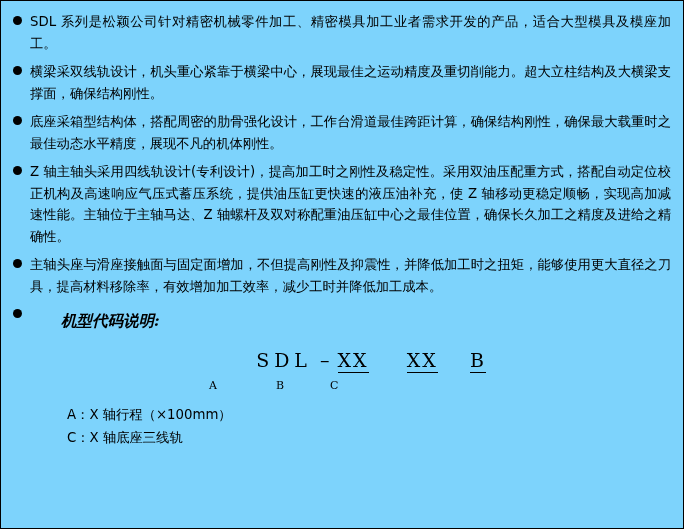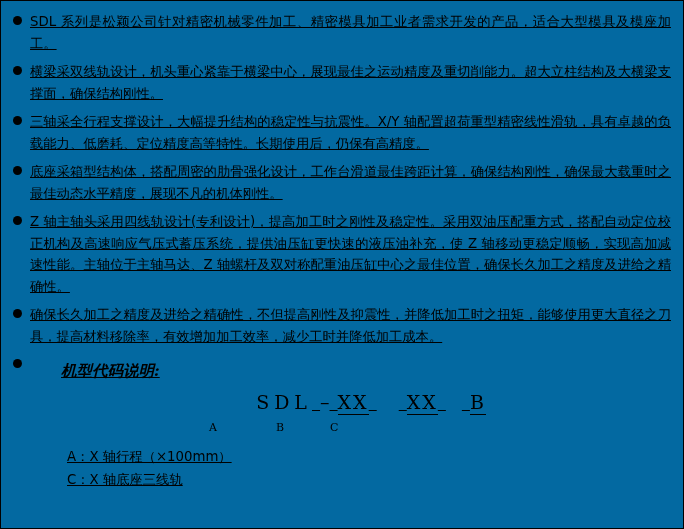--- a/index.html
+++ b/index.html
@@ -13,23 +13,22 @@
     font-family: "DejaVu Sans", "Liberation Sans", sans-serif;
     color: #000000;
     overflow: hidden;
   }
   .page {
     position: relative;
     width: 684px;
     height: 529px;
     box-sizing: border-box;
     border: 1px solid #000000;
-    background: #0369a1;
+    background: #7dd3fc;
     padding: 10px 12px 9px 12px;
-    text-decoration: underline;
   }
   .bullet-list {
     margin: 0;
     padding: 0;
     list-style: none;
   }
   .bullet-item {
     position: relative;
     padding-left: 17px;
     margin-bottom: 7px;
@@ -49,21 +48,21 @@
   }
   .code-section {
     margin-top: 14px;
     padding-left: 48px;
   }
   .code-title {
     font-family: "DejaVu Serif", "Liberation Serif", serif;
     font-style: italic;
     font-weight: bold;
     font-size: 15.5px;
-    margin-bottom: 9px;
+    margin-bottom: 17px;
   }
   .code-formula {
     position: relative;
     font-family: "DejaVu Serif", "Liberation Serif", serif;
     font-size: 19px;
     letter-spacing: 2px;
     padding-left: 10px;
     height: 30px;
     text-align: center;
   }
@@ -121,33 +120,29 @@
     <li class="bullet-item">
       <span class="bullet-dot"></span>
       <span>SDL 系列是松颖公司针对精密机械零件加工、精密模具加工业者需求开发的产品，适合大型模具及模座加工。</span>
     </li>
     <li class="bullet-item">
       <span class="bullet-dot"></span>
       <span>横梁采双线轨设计，机头重心紧靠于横梁中心，展现最佳之运动精度及重切削能力。超大立柱结构及大横梁支撑面，确保结构刚性。</span>
     </li>
     <li class="bullet-item">
       <span class="bullet-dot"></span>
-      <span>三轴采全行程支撑设计，大幅提升结构的稳定性与抗震性。X/Y 轴配置超荷重型精密线性滑轨，具有卓越的负载能力、低磨耗、定位精度高等特性。长期使用后，仍保有高精度。</span>
-    </li>
-    <li class="bullet-item">
-      <span class="bullet-dot"></span>
       <span>底座采箱型结构体，搭配周密的肋骨强化设计，工作台滑道最佳跨距计算，确保结构刚性，确保最大载重时之最佳动态水平精度，展现不凡的机体刚性。</span>
     </li>
     <li class="bullet-item">
       <span class="bullet-dot"></span>
       <span>Z 轴主轴头采用四线轨设计(专利设计)，提高加工时之刚性及稳定性。采用双油压配重方式，搭配自动定位校正机构及高速响应气压式蓄压系统，提供油压缸更快速的液压油补充，使 Z 轴移动更稳定顺畅，实现高加减速性能。主轴位于主轴马达、Z 轴螺杆及双对称配重油压缸中心之最佳位置，确保长久加工之精度及进给之精确性。</span>
     </li>
     <li class="bullet-item">
       <span class="bullet-dot"></span>
-      <span>确保长久加工之精度及进给之精确性，不但提高刚性及抑震性，并降低加工时之扭矩，能够使用更大直径之刀具，提高材料移除率，有效增加加工效率，减少工时并降低加工成本。</span>
+      <span>主轴头座与滑座接触面与固定面增加，不但提高刚性及抑震性，并降低加工时之扭矩，能够使用更大直径之刀具，提高材料移除率，有效增加加工效率，减少工时并降低加工成本。</span>
     </li>
     <li class="bullet-item">
       <span class="bullet-dot"></span>
     </li>
   </ul>
 
   <div class="code-section">
     <div class="code-title">机型代码说明:</div>
 
     <div class="code-formula">

